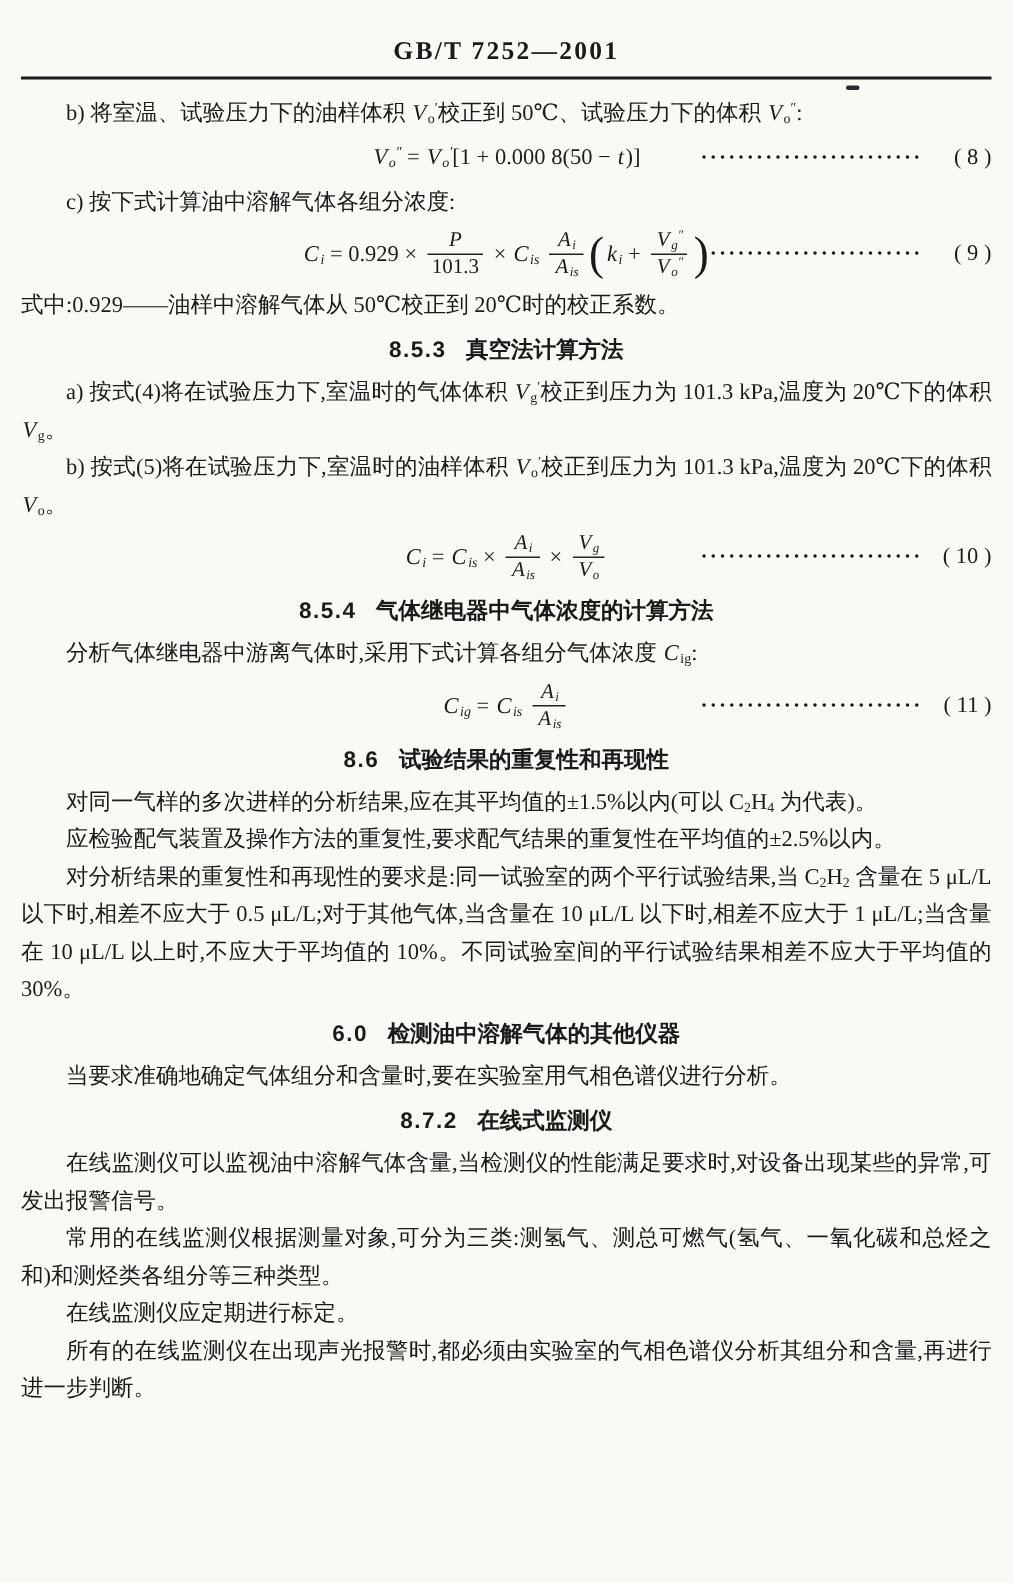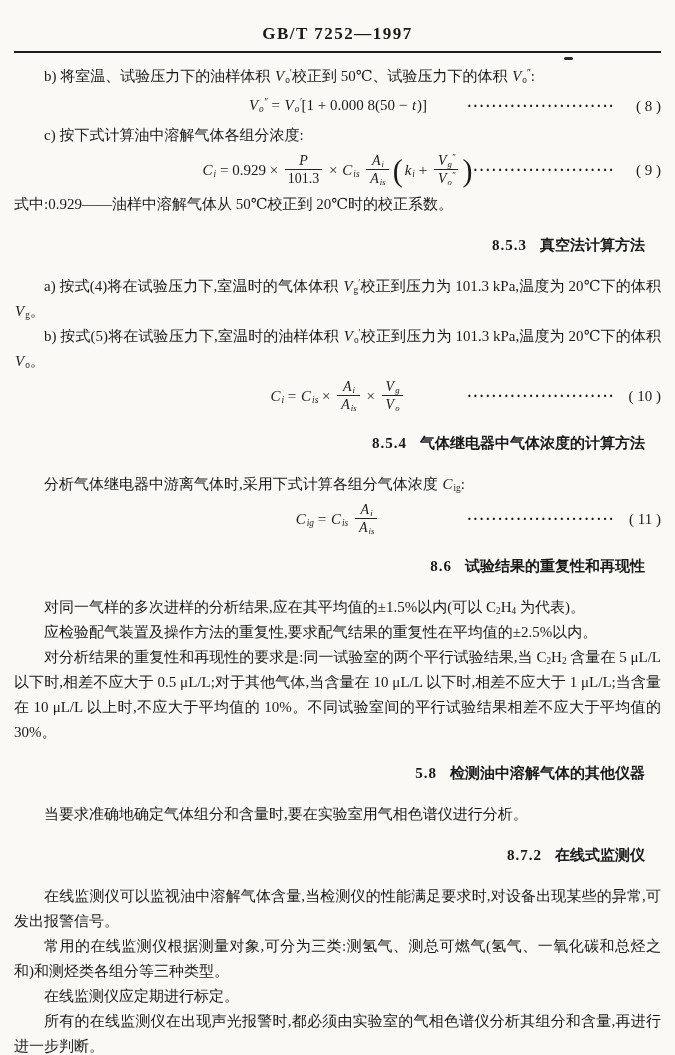--- a/index.html
+++ b/index.html
@@ -30,22 +30,22 @@
     font-size:15px;line-height:25px;
     text-align:justify;
   }
   p{margin:0;text-indent:2em;}
   p.flush{text-indent:0;}
   sub,sup{font-size:0.62em;line-height:0;}
   sub{vertical-align:-0.25em;}
   sup{vertical-align:0.55em;}
   i{font-style:italic;padding:0 1px;}
 
-  .hd{margin:16px;font-size:15px;line-height:25px;font-weight:bold;text-align:right;
-      font-family:Liberation Serif, serif;}
+  .hd{margin:4px;font-size:15px;line-height:25px;font-weight:bold;text-align:center;
+      font-family:Liberation Sans, sans-serif;}
   .hd .hd-num{margin-right:13px;letter-spacing:1px;}
 
   .formula{
     position:relative;text-align:center;
     margin:2px 0 3px 0;padding:2px 0;
   }
   .fx{
     display:inline-flex;align-items:center;justify-content:center;
     font-family:"Liberation Serif","DejaVu Serif",serif;
     font-size:15px;line-height:22px;white-space:pre;
@@ -64,21 +64,21 @@
   }
   .leader{font-weight:bold;letter-spacing:1.5px;font-size:14px;}
   .eqno{display:inline-block;min-width:46px;text-align:right;font-size:15px;}
 </style>
 </head>
 <body>
 
 <div class="page">
 
   <div class="page-header">
-    <div class="doc-number">GB/T 7252—1997</div>
+    <div class="doc-number">GB/T 7252—2001</div>
     <div class="header-rule"></div>
   </div>
   <div class="speck"></div>
 
   <div class="doc-body">
 
     <p>b) 将室温、试验压力下的油样体积 <i>V</i><sub>o</sub><sup>′</sup>校正到 50℃、试验压力下的体积 <i>V</i><sub>o</sub><sup>″</sup>:</p>
 
     <div class="formula">
       <span class="fx"><span><i>V</i><sub>o</sub><sup>″</sup> = <i>V</i><sub>o</sub><sup>′</sup>[1 + 0.000 8(50 − <i>t</i>)]</span></span>
@@ -124,21 +124,21 @@
           <span class="eqno">( 11 )</span>
         </span>
     </div>
 
     <h4 class="hd"><span class="hd-num">8.6</span><span class="hd-title">试验结果的重复性和再现性</span></h4>
 
     <p>对同一气样的多次进样的分析结果,应在其平均值的±1.5%以内(可以 C<sub>2</sub>H<sub>4</sub> 为代表)。</p>
     <p>应检验配气装置及操作方法的重复性,要求配气结果的重复性在平均值的±2.5%以内。</p>
     <p>对分析结果的重复性和再现性的要求是:同一试验室的两个平行试验结果,当 C<sub>2</sub>H<sub>2</sub> 含量在 5 μL/L 以下时,相差不应大于 0.5 μL/L;对于其他气体,当含量在 10 μL/L 以下时,相差不应大于 1 μL/L;当含量在 10 μL/L 以上时,不应大于平均值的 10%。不同试验室间的平行试验结果相差不应大于平均值的 30%。</p>
 
-    <h4 class="hd"><span class="hd-num">5.8</span><span class="hd-title">检测油中溶解气体的其他仪器</span></h4>
+    <h4 class="hd"><span class="hd-num">6.0</span><span class="hd-title">检测油中溶解气体的其他仪器</span></h4>
 
 
     <p>当要求准确地确定气体组分和含量时,要在实验室用气相色谱仪进行分析。</p>
 
     <h4 class="hd"><span class="hd-num">8.7.2</span><span class="hd-title">在线式监测仪</span></h4>
 
     <p>在线监测仪可以监视油中溶解气体含量,当检测仪的性能满足要求时,对设备出现某些的异常,可发出报警信号。</p>
     <p>常用的在线监测仪根据测量对象,可分为三类:测氢气、测总可燃气(氢气、一氧化碳和总烃之和)和测烃类各组分等三种类型。</p>
     <p>在线监测仪应定期进行标定。</p>
     <p>所有的在线监测仪在出现声光报警时,都必须由实验室的气相色谱仪分析其组分和含量,再进行进一步判断。</p>

